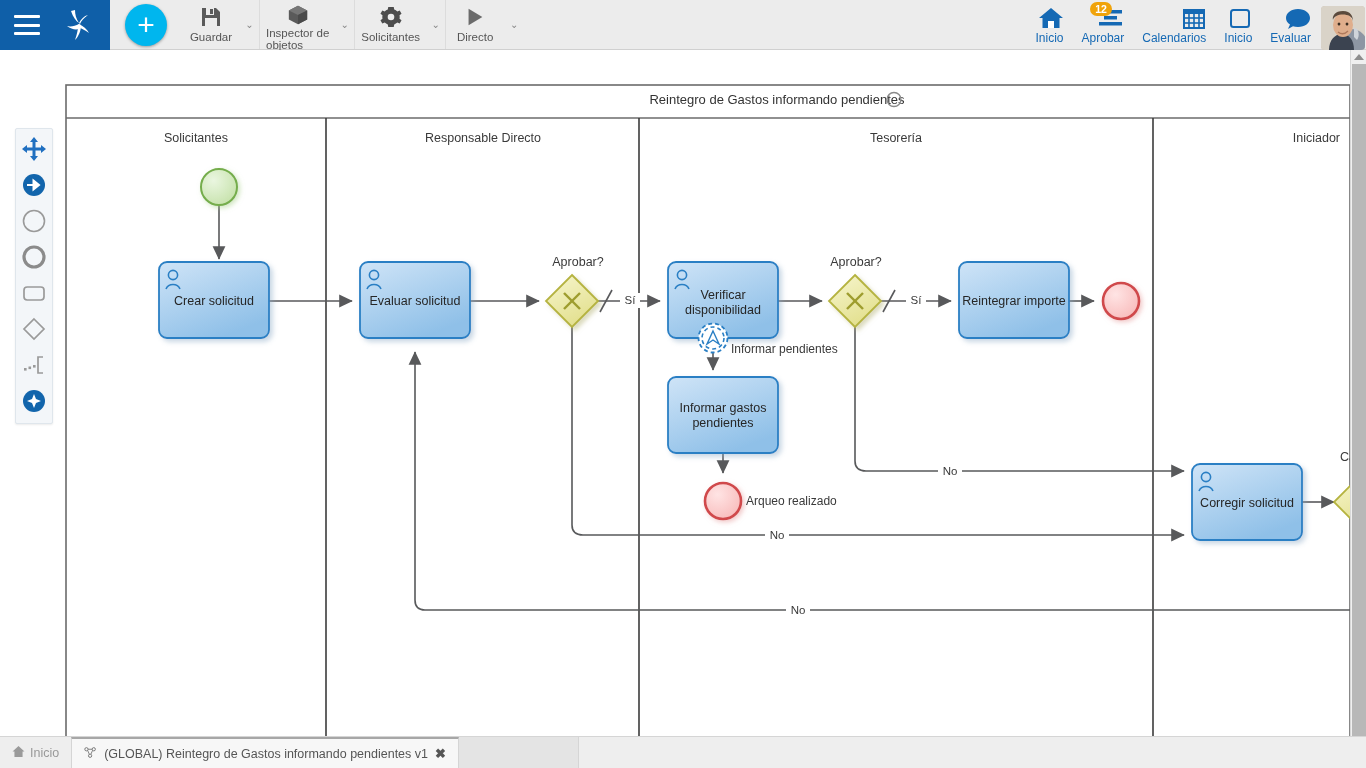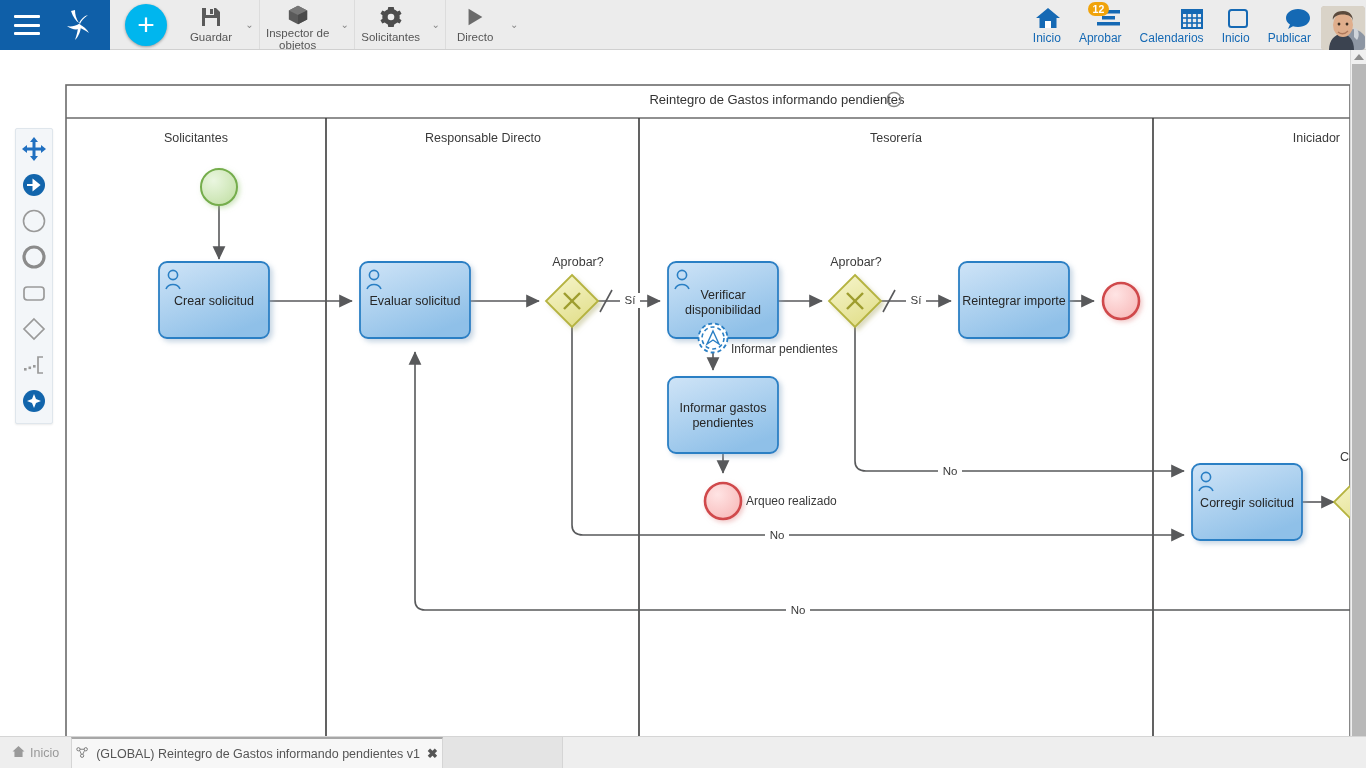--- a/index.html
+++ b/index.html
@@ -39,21 +39,21 @@
     font-size: 30px; font-weight: 300; line-height: 1; cursor: pointer;
     box-shadow: 0 1px 3px rgba(0,0,0,.35);
   }
 
   .tb-group { display: flex; align-items: stretch; background: #ececec;}
   .tb-item {
     display: flex; flex-direction: column; align-items: center; justify-content: flex-start;
     padding: 4px 6px 0 6px; min-width: 58px; cursor: pointer;
   }
   .tb-item .ic { height: 26px; display: flex; align-items: center; justify-content: center; }
-  .tb-item .lb { font-size: 11.5px; color: #555; text-align: center; line-height: 12px;
+  .tb-item .lb { font-size: 11.5px; color: #555; text-align: left; line-height: 12px;
       margin-top: 1px; white-space: pre-line; }
   .tb-caret {
     display: flex; align-items: center; justify-content: center;
     width: 20px; color: #888; font-size: 10px; cursor: pointer;
     border-right: 1px solid #dcdcdc;
   }
   .tb-caret.last { border-right: none; }
 
   .tb-spacer { flex: 1 1 auto; background:#ececec; }
 
@@ -103,21 +103,21 @@
 
   
   .bottombar {
     position: absolute; left: 0; bottom: 0; width: 1366px; height: 32px;
     background: #eeeeee; border-top: 1px solid #d5d5d5;
     display: flex; align-items: stretch;
   }
   .bb-home { display:flex; align-items:center; gap:5px; padding: 0 12px; color:#999;
      font-size: 12.5px; cursor:pointer; }
   .bb-tab {
-    display:flex; align-items:center; gap:7px; padding: 0 4px;
+    display:flex; align-items:center; gap:7px; padding: 0 12px;
     background: #f7f7f7; border-left: 1px solid #d5d5d5; border-right: 1px solid #d5d5d5;
     border-top: 2px solid #a7a7a7;
     font-size: 12.5px; color: #555; cursor: pointer;
   }
   .bb-tab .x { color:#555; font-size: 13px; font-weight: bold; cursor:pointer; }
   .bb-stub { width: 120px; background:#e4e4e4; border-right:1px solid #d5d5d5;}
   .bb-rest { flex:1 1 auto; }
 
   
   svg text { font-family: "Liberation Sans", sans-serif; }
@@ -253,21 +253,21 @@
         </span>
         <span class="lb">Inicio</span>
       </div>
 
       <div class="tbr-item">
         <span class="ic">
           <svg width="26" height="24" viewBox="0 0 26 24">
             <path d="M13 3 C20 3 25 7 25 12 C25 17 20 21 13 21 C11 21 9.4 20.7 8 20.2 L3 23 L5 18.6 C2.5 16.9 1 14.6 1 12 C1 7 6 3 13 3 Z" fill="#1569b4"></path>
           </svg>
         </span>
-        <span class="lb">Publicar</span>
+        <span class="lb">Evaluar</span>
       </div>
 
       <div class="avatar">
         <div class="face">
           <svg width="44" height="44" viewBox="0 0 44 44">
             <rect width="44" height="44" fill="#d9d3c8"></rect>
             <circle cx="30" cy="40" r="17" fill="#8d96a3"></circle>
             <path d="M8 44 C8 34 14 28 21 28 C28 28 33 34 33 44 Z" fill="#3b4350"></path>
             <ellipse cx="22" cy="19" rx="10" ry="12" fill="#dfae8c"></ellipse>
             <path d="M12 14 C13 7 31 6 32 15 C32 11 30 5 22 5 C14 5 11 10 12 14 Z" fill="#5b4a3c"></path>

